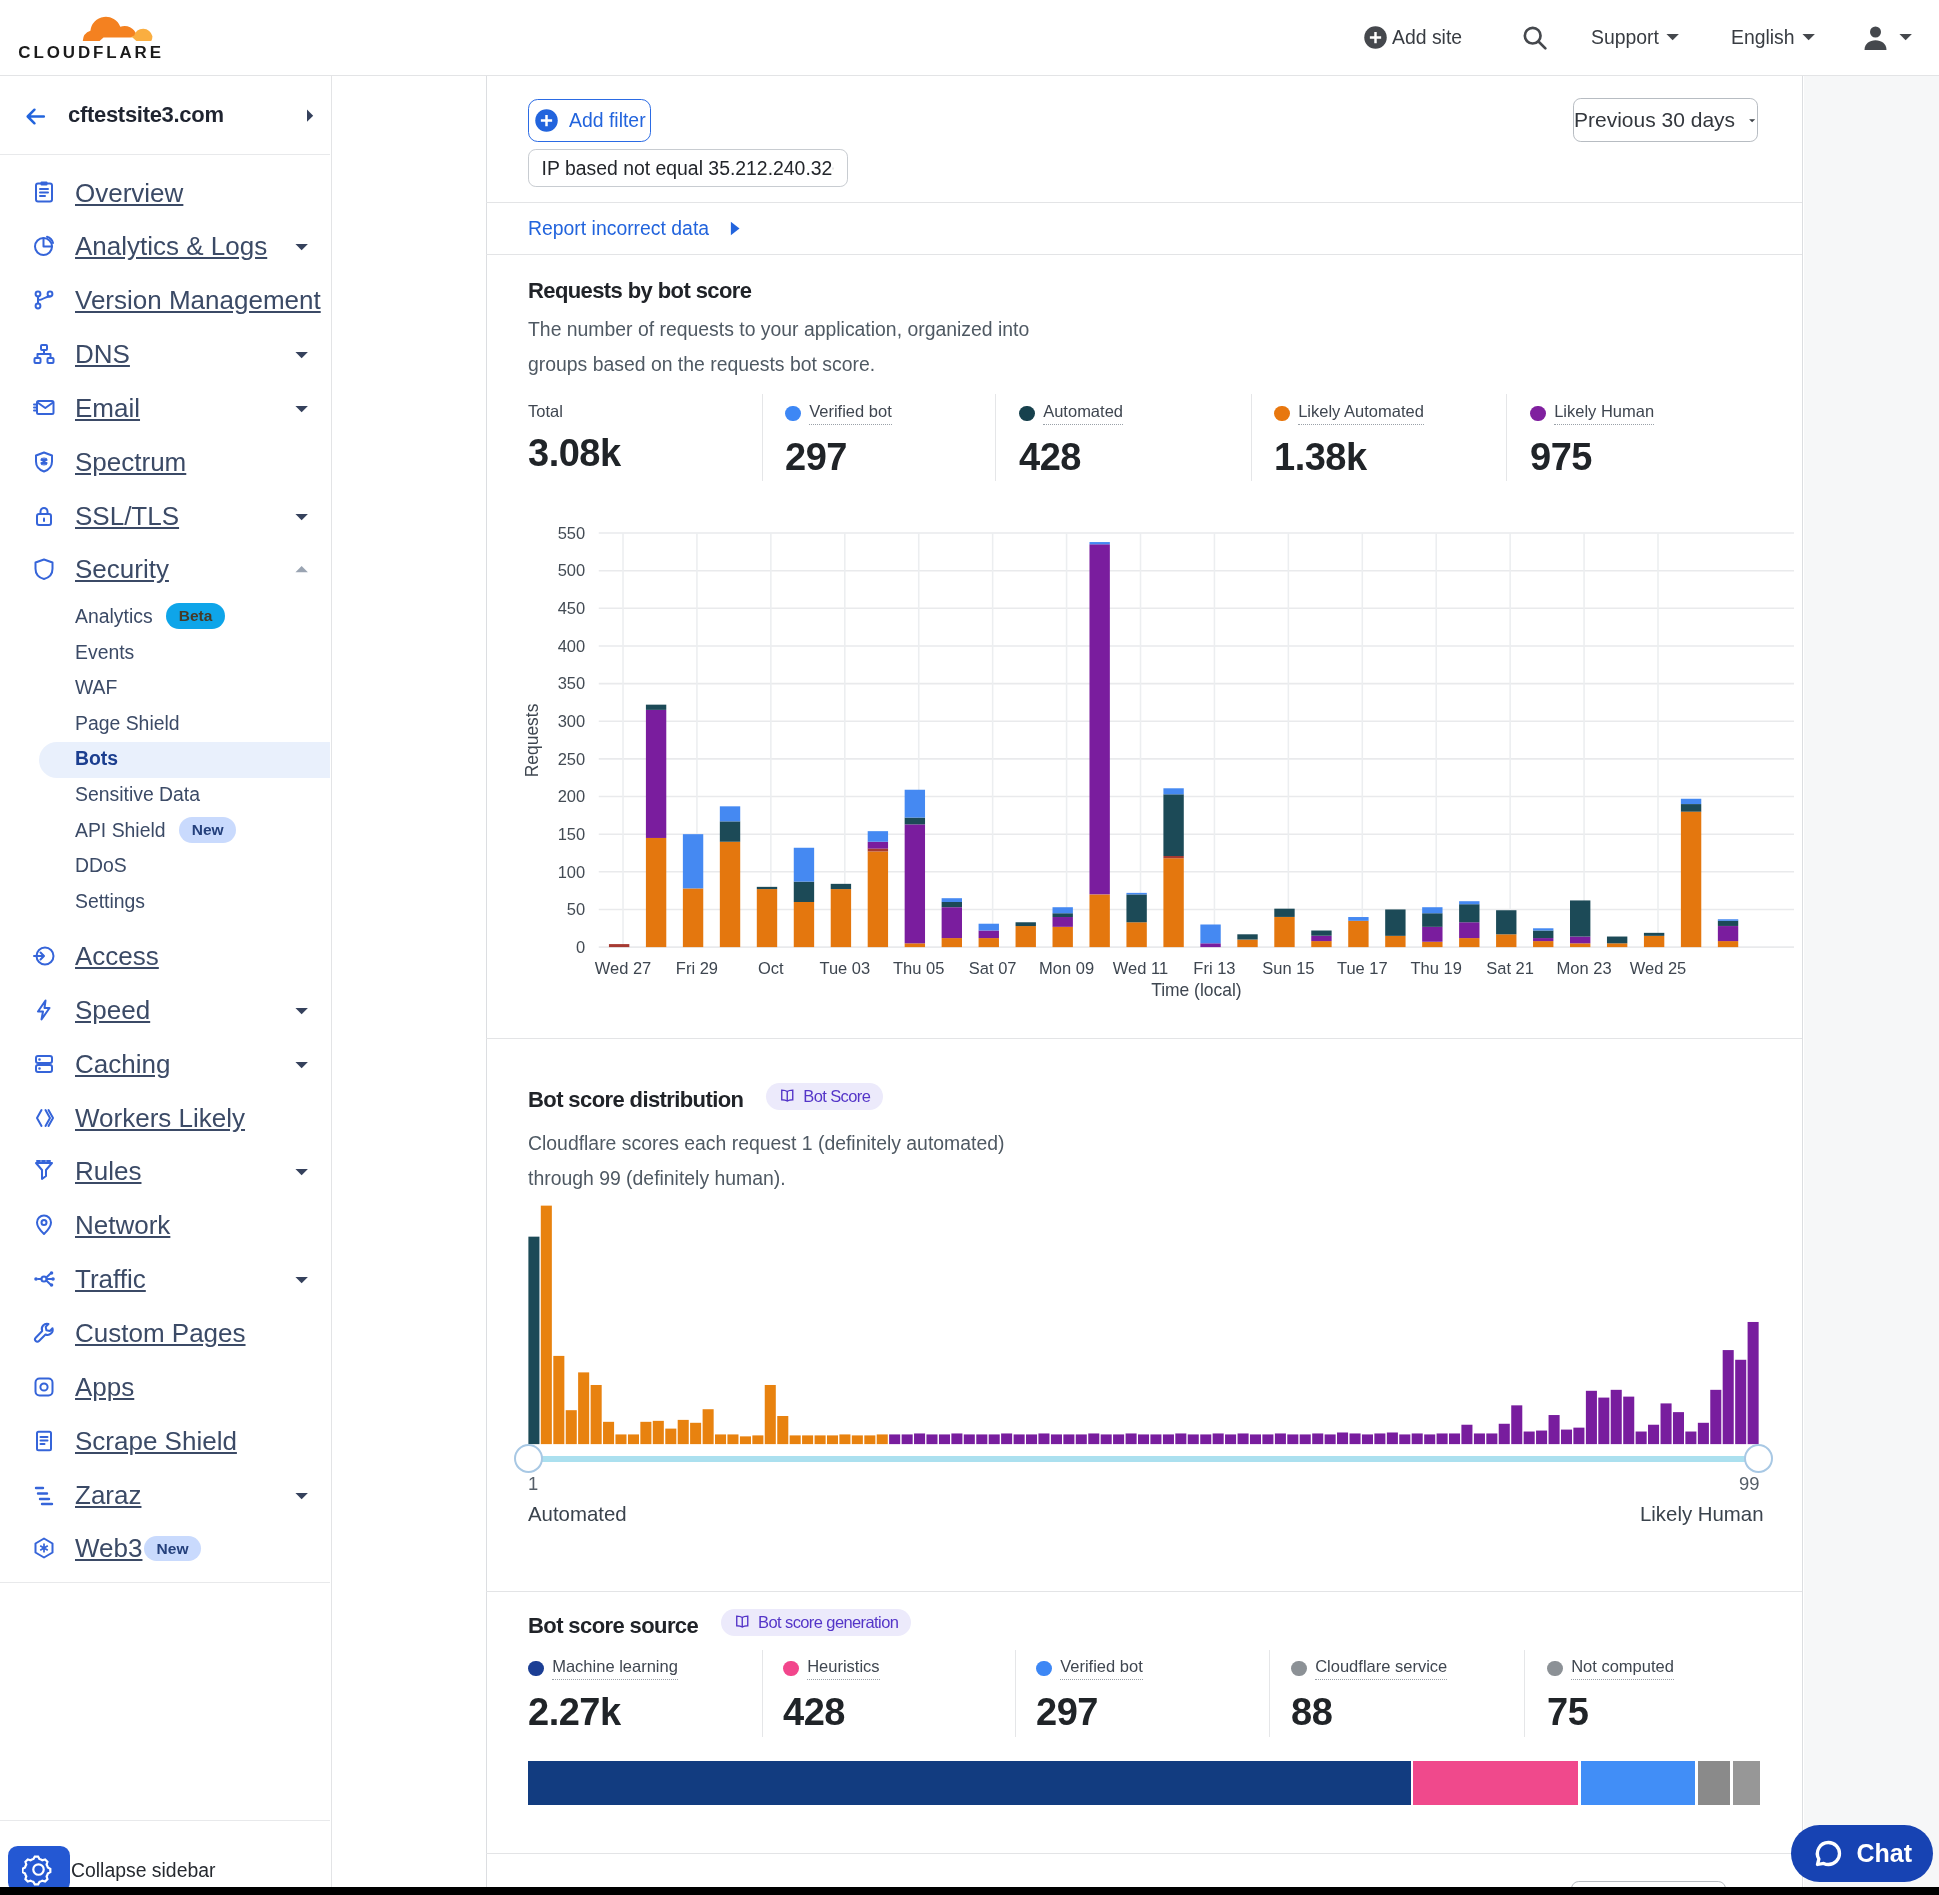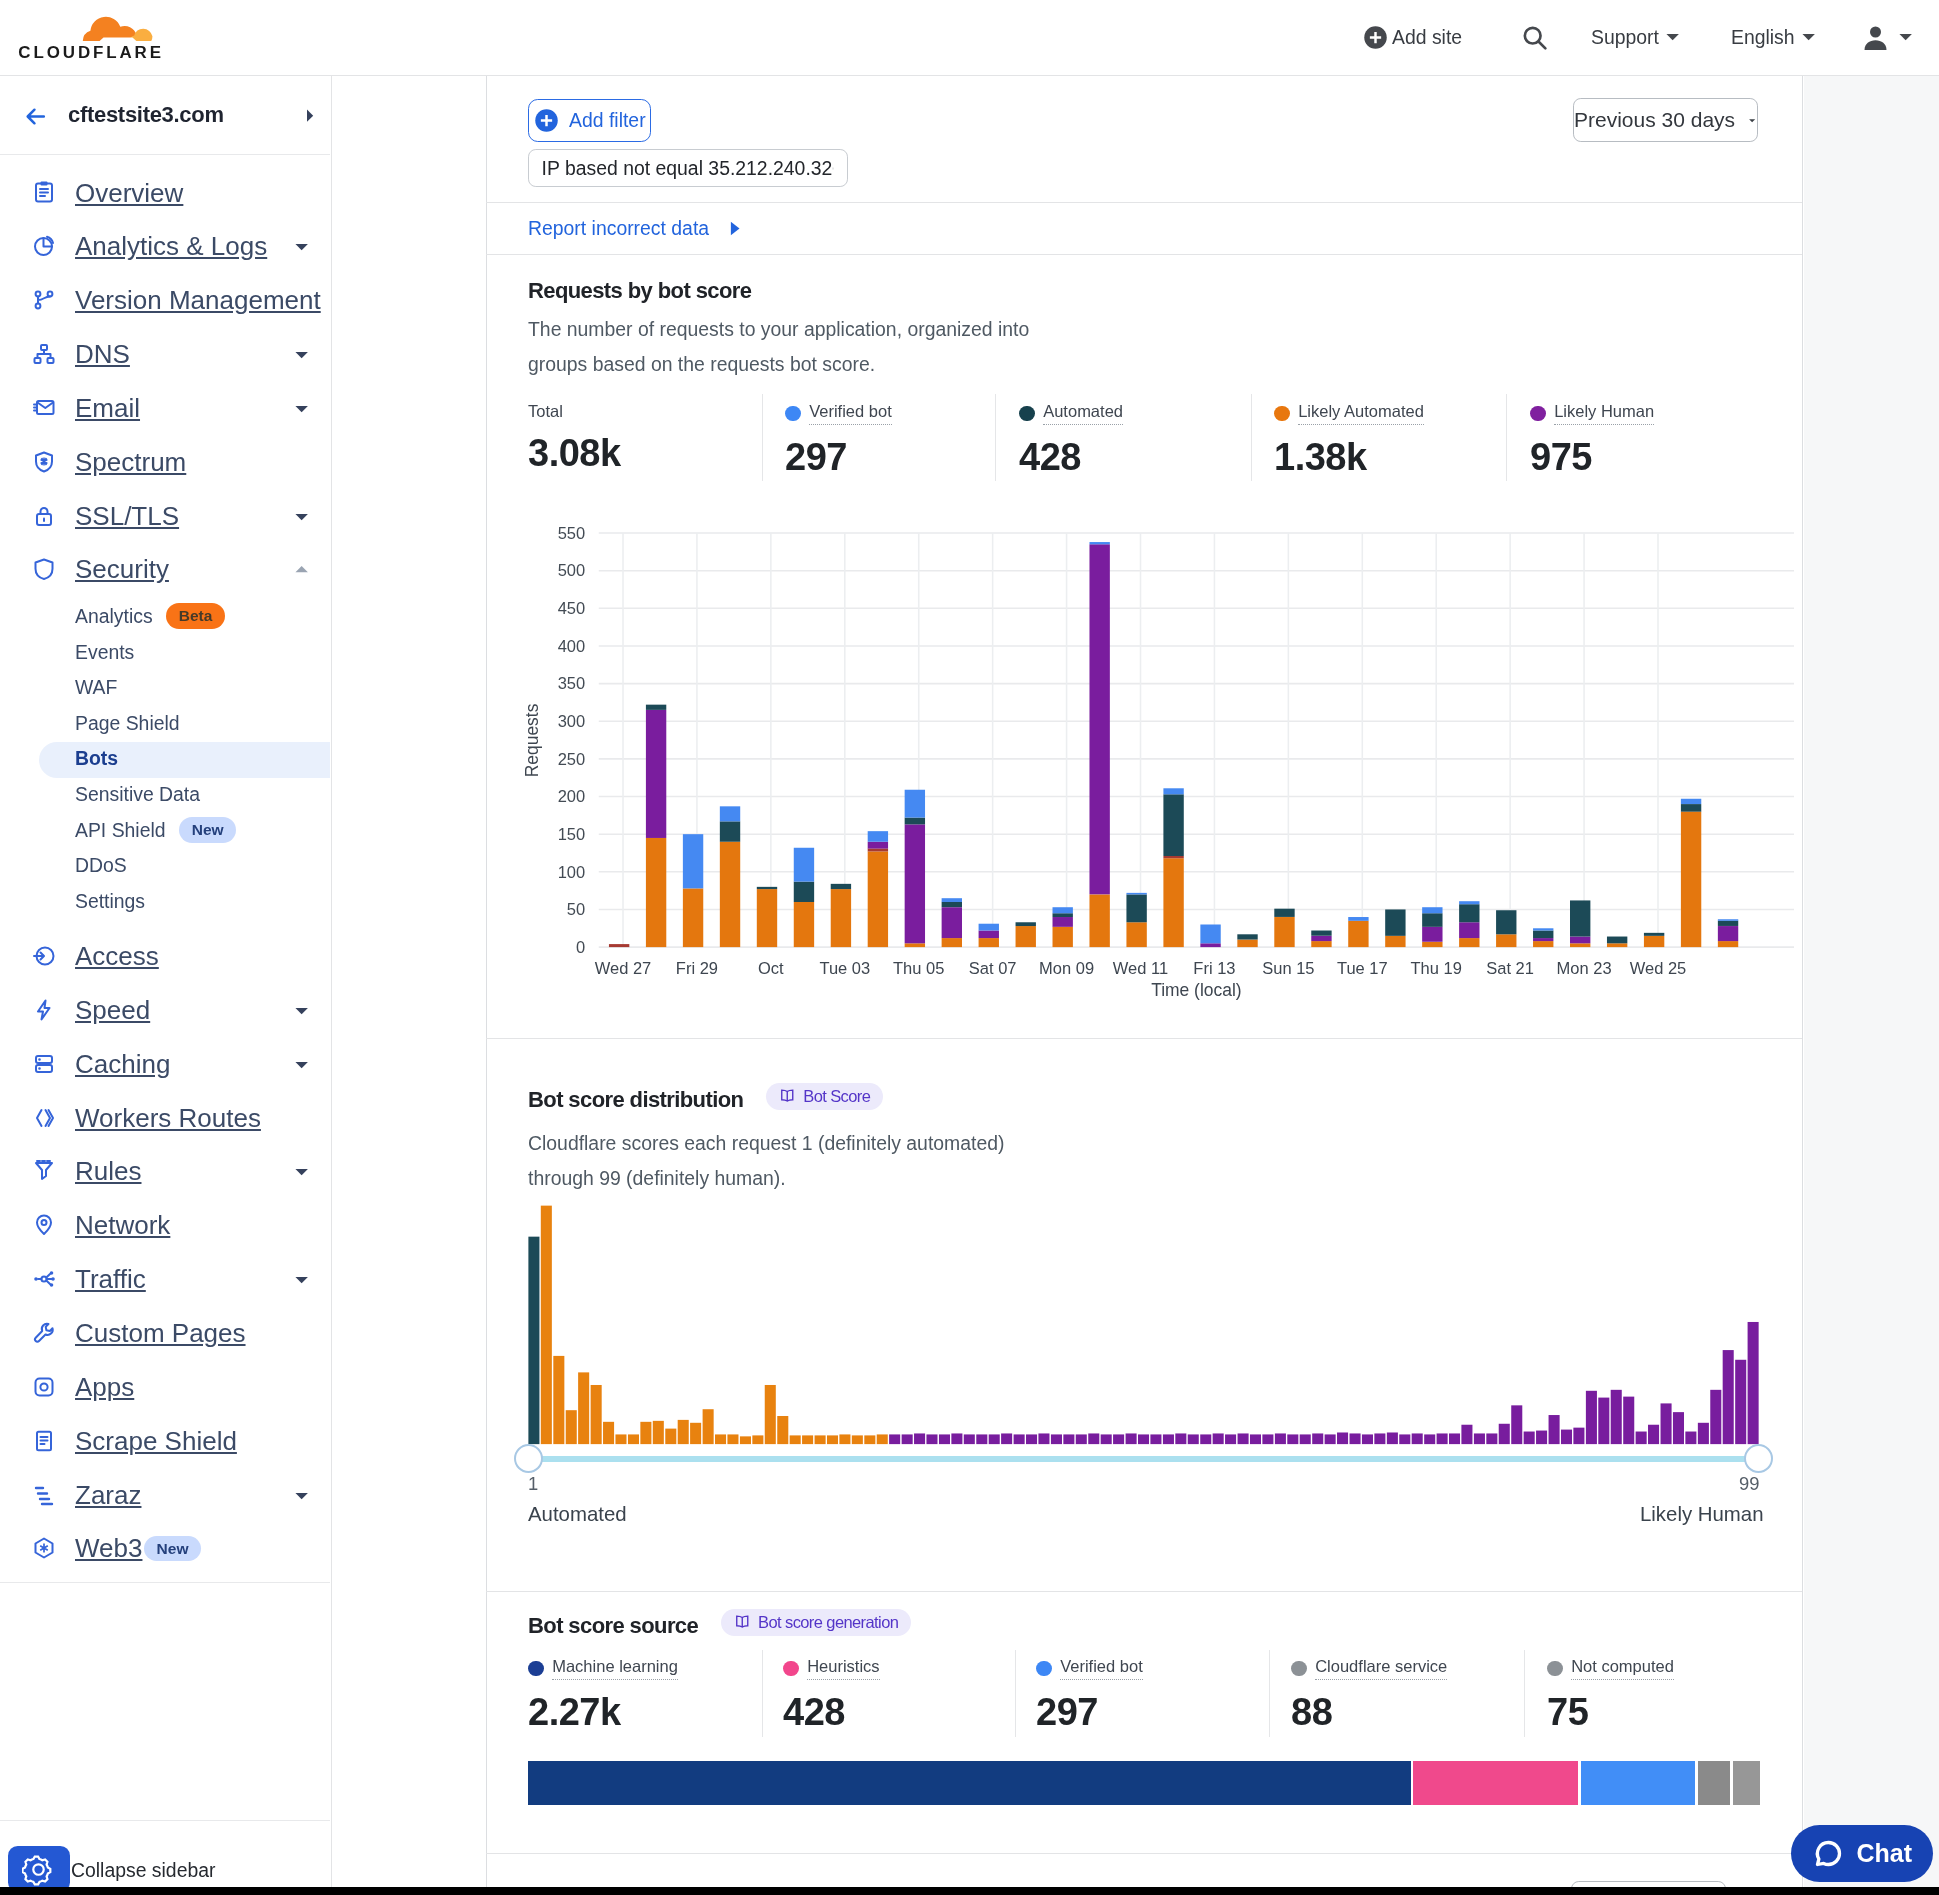--- a/index.html
+++ b/index.html
@@ -16,21 +16,21 @@
 #siterow { position:absolute; left:0; top:0; width:330px; height:79px; border-bottom:1.9px solid #e8e9eb; }
 #sitename { position:absolute; left:68px; top:26px; font-size:22px; font-weight:bold; color:#1f2430; letter-spacing:-0.3px; }
 .navitem { position:absolute; left:0; width:330px; height:43px; display:flex; align-items:center; }
 .navic { position:absolute; left:32px; top:8.7px; }
 .navlab { position:absolute; left:75px; font-size:26px; color:#3b4a66; white-space:nowrap;text-decoration:underline; }
 .navcaret { position:absolute; right:17.5px; top:10.7px; }
 .subitem { position:absolute; left:75px; height:36px; font-size:19.4px; color:#3b4a66; display:flex; align-items:center; gap:13.6px; white-space:nowrap; }
 .subitem.sel { color:#1b3e8f; font-weight:bold; }
 .selpill { position:absolute; left:39px; width:291px; height:36px; background:#e9f0fc; border-radius:18.4px 0 0 18.4px; }
 .badge { display:inline-block; font-size:15.5px; font-weight:bold; border-radius:13.6px; padding:3.9px 12.6px; }
-.badge.beta { background:#f97316; color:#463a28; }
+.badge.beta { background:#0ea5e9; color:#463a28; }
 .badge.new { background:#c9dafd; color:#24407c; position:static; }
 .navitem .badge.new { position:absolute; left:144px; }
 #collapse { position:absolute; left:0; top:1744px; width:330px; height:76px; border-top:1.9px solid #e8e9eb; }
 #gearbtn { position:absolute; left:7.8px; top:25px; width:62px; height:46px; background:#2458d3; border-radius:9.7px;
   display:flex; align-items:center; justify-content:center; }
 #collapse span { position:absolute; left:71px; top:38px; font-size:19.4px; color:#262a30; }
 
 #main { position:absolute; left:334px; top:76px; width:1606px; height:1819px; background:#fff; }
 #rgut { position:absolute; left:1804px; top:76px; width:136px; height:1819px; background:#f6f7f8; }
 #card { position:absolute; left:152px; top:0; width:1317px; height:1819px; background:#fff;
@@ -236,21 +236,21 @@
           </svg></span>
         <span class="navlab">Caching</span>
         <span class="navcaret"><svg width="21.3" height="21.3" viewBox="0 0 24 24">
             <path d="M5 9l7 7 7-7z" fill="#35415c"></path>
           </svg></span>
       </div>
 <div class="navitem" style="top:942px">
         <span class="navic"><svg width="24" height="24" viewBox="0 0 24 24">
             <path d="M13.5 4 18 12l-4.5 8M9.5 4 5 12l4.5 8M16.5 4 21 12l-4.5 8" fill="none" stroke="#3564d9" stroke-width="2" stroke-linecap="round" stroke-linejoin="round"></path>
           </svg></span>
-        <span class="navlab">Workers Routes</span>
+        <span class="navlab">Workers Likely</span>
       </div>
 <div class="navitem" style="top:995px">
         <span class="navic"><svg width="24" height="24" viewBox="0 0 24 24">
             <path d="M4 4h16l-6 7v6l-4 3v-9z" fill="none" stroke="#3564d9" stroke-width="2" stroke-linecap="round" stroke-linejoin="round"></path>
             <path d="M5 2h3M10 2h3M15 2h3" stroke="#3564d9" stroke-width="2" stroke-linecap="round"></path>
           </svg></span>
         <span class="navlab">Rules</span>
         <span class="navcaret"><svg width="21.3" height="21.3" viewBox="0 0 24 24">
             <path d="M5 9l7 7 7-7z" fill="#35415c"></path>
           </svg></span>

